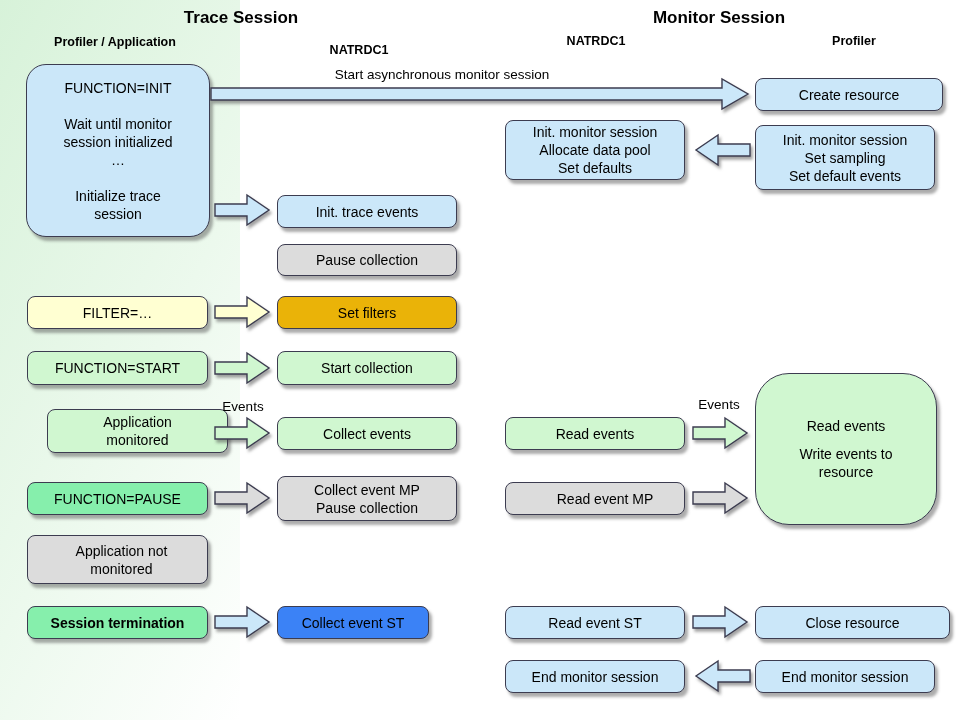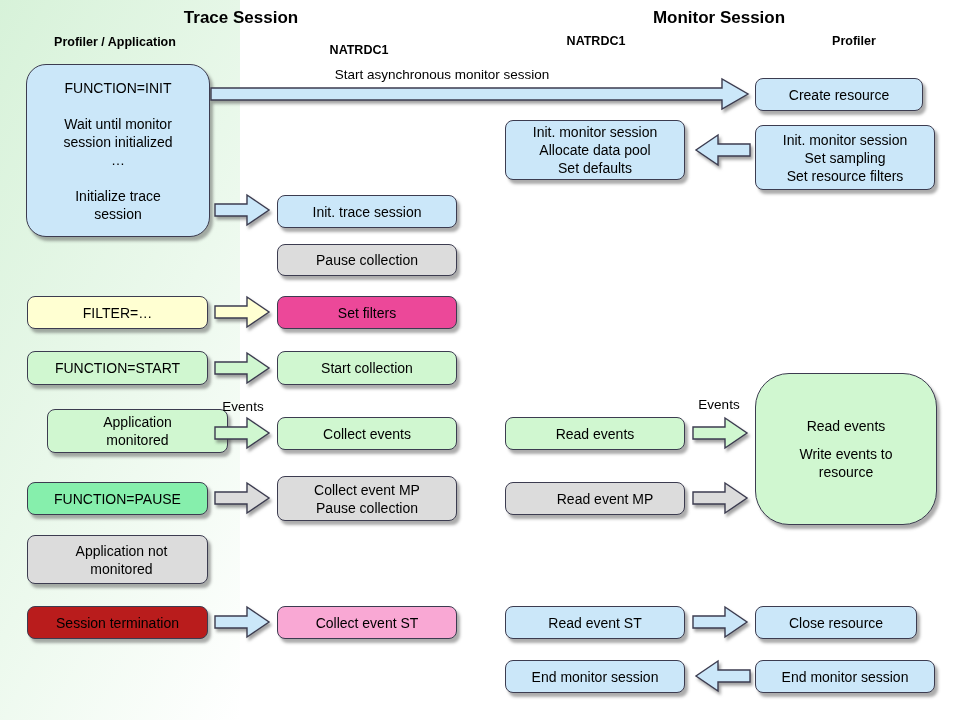--- a/index.html
+++ b/index.html
@@ -59,77 +59,77 @@
         <div class="nline">Application</div>
         <div class="nline">monitored</div>
       </div>
       <div class="node" style="left: 27px; top: 482px; width: 181px; height: 33px; border-radius: 8px; background: #86efac;">
         <div class="nline">FUNCTION=PAUSE</div>
       </div>
       <div class="node" style="left: 27px; top: 535px; width: 181px; height: 49px; border-radius: 8px; background: rgb(220, 220, 220); padding-left: 8px;">
         <div class="nline">Application not</div>
         <div class="nline">monitored</div>
       </div>
-      <div class="node" style="left: 27px; top: 606px; width: 181px; height: 33px; border-radius: 8px; background: #b91c1c;">
+      <div class="node" style="left: 27px; top: 606px; width: 181px; height: 33px; border-radius: 8px; background: #86efac; font-weight: bold;">
         <div class="nline">Session termination</div>
       </div>
       <div class="node" style="left: 277px; top: 195px; width: 180px; height: 33px; border-radius: 8px; background: rgb(203, 231, 249);">
-        <div class="nline">Init. trace session</div>
+        <div class="nline">Init. trace events</div>
       </div>
       <div class="node" style="left: 277px; top: 244px; width: 180px; height: 32px; border-radius: 8px; background: rgb(220, 220, 220);">
         <div class="nline">Pause collection</div>
       </div>
-      <div class="node" style="left: 277px; top: 296px; width: 180px; height: 33px; border-radius: 8px; background: #ec4899;">
+      <div class="node" style="left: 277px; top: 296px; width: 180px; height: 33px; border-radius: 8px; background: #eab308;">
         <div class="nline">Set filters</div>
       </div>
       <div class="node" style="left: 277px; top: 351px; width: 180px; height: 34px; border-radius: 8px; background: rgb(208, 247, 208);">
         <div class="nline">Start collection</div>
       </div>
       <div class="node" style="left: 277px; top: 417px; width: 180px; height: 33px; border-radius: 8px; background: rgb(208, 247, 208);">
         <div class="nline">Collect events</div>
       </div>
       <div class="node" style="left: 277px; top: 476px; width: 180px; height: 45px; border-radius: 8px; background: rgb(220, 220, 220);">
         <div class="nline">Collect event MP</div>
         <div class="nline">Pause collection</div>
       </div>
-      <div class="node" style="left: 277px; top: 606px; width: 180px; height: 33px; border-radius: 8px; background: #f9a8d4;">
+      <div class="node" style="left: 277px; top: 606px; width: 152px; height: 33px; border-radius: 8px; background: #3b82f6;">
         <div class="nline">Collect event ST</div>
       </div>
       <div class="node" style="left: 505px; top: 120px; width: 180px; height: 60px; border-radius: 8px; background: rgb(203, 231, 249);">
         <div class="nline">Init. monitor session</div>
         <div class="nline">Allocate data pool</div>
         <div class="nline">Set defaults</div>
       </div>
       <div class="node" style="left: 505px; top: 417px; width: 180px; height: 33px; border-radius: 8px; background: rgb(208, 247, 208);">
         <div class="nline">Read events</div>
       </div>
       <div class="node" style="left: 505px; top: 482px; width: 180px; height: 33px; border-radius: 8px; background: rgb(220, 220, 220); padding-left: 20px;">
         <div class="nline">Read event MP</div>
       </div>
       <div class="node" style="left: 505px; top: 606px; width: 180px; height: 33px; border-radius: 8px; background: rgb(203, 231, 249);">
         <div class="nline">Read event ST</div>
       </div>
       <div class="node" style="left: 505px; top: 660px; width: 180px; height: 33px; border-radius: 8px; background: rgb(203, 231, 249);">
         <div class="nline">End monitor session</div>
       </div>
-      <div class="node" style="left: 755px; top: 78px; width: 168px; height: 33px; border-radius: 8px; background: rgb(203, 231, 249);">
+      <div class="node" style="left: 755px; top: 78px; width: 188px; height: 33px; border-radius: 8px; background: rgb(203, 231, 249);">
         <div class="nline">Create resource</div>
       </div>
       <div class="node" style="left: 755px; top: 125px; width: 180px; height: 65px; border-radius: 8px; background: rgb(203, 231, 249);">
         <div class="nline">Init. monitor session</div>
         <div class="nline">Set sampling</div>
-        <div class="nline">Set resource filters</div>
+        <div class="nline">Set default events</div>
       </div>
       <div class="node" style="left: 755px; top: 373px; width: 182px; height: 152px; border-radius: 34px; background: rgb(208, 247, 208);">
         <div class="nline">Read events</div>
         <div style="height: 10px;"></div>
         <div class="nline">Write events to</div>
         <div class="nline">resource</div>
       </div>
-      <div class="node" style="left: 755px; top: 606px; width: 162px; height: 33px; border-radius: 8px; background: rgb(203, 231, 249);">
+      <div class="node" style="left: 755px; top: 606px; width: 195px; height: 33px; border-radius: 8px; background: rgb(203, 231, 249);">
         <div class="nline">Close resource</div>
       </div>
       <div class="node" style="left: 755px; top: 660px; width: 180px; height: 33px; border-radius: 8px; background: rgb(203, 231, 249);">
         <div class="nline">End monitor session</div>
       </div>
     </div>
   <div id="arrows">
       <div class="arrow" style="left: 210px; top: 77px; width: 540px; height: 34px;">
         <svg width="540" height="34" viewBox="0 0 540 34">
           <polygon points="1,11 512,11 512,2 538,17 512,32 512,23 1,23" fill="#cbe7f9" stroke="#3c3c50" stroke-width="1.4"></polygon>

